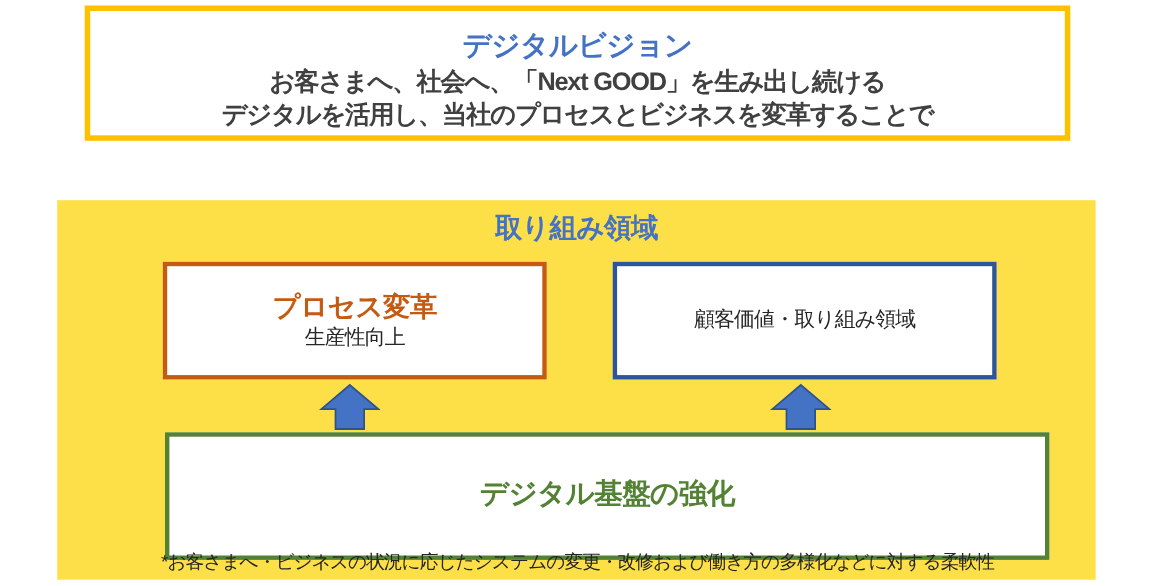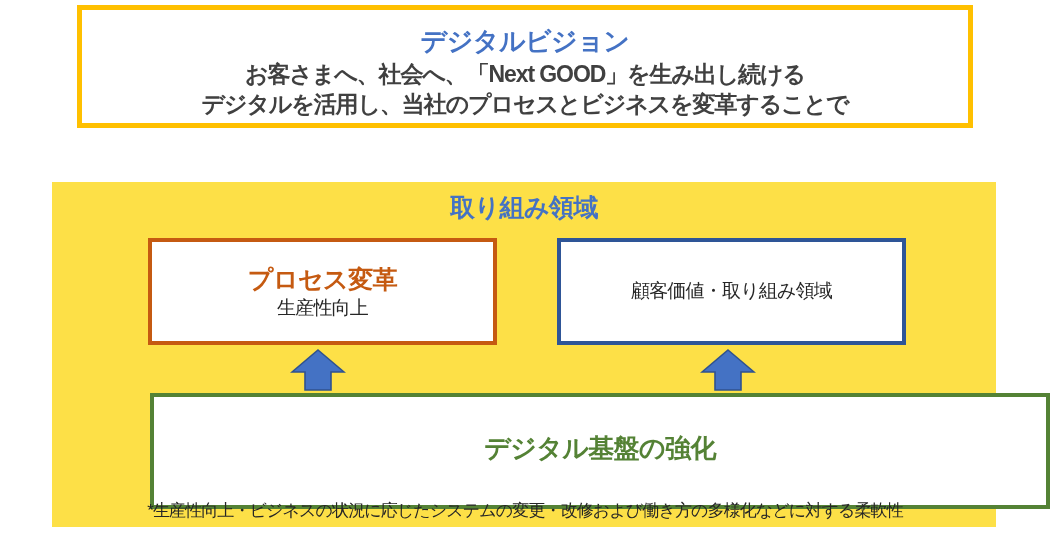--- a/index.html
+++ b/index.html
@@ -118,21 +118,21 @@
     line-height: 1.2;
     letter-spacing: -0.8px;
     white-space: nowrap;
   }
 
   
   .foundation {
     position: absolute;
     left: 98px;
     top: 211px;
-    width: 900px;
+    width: 804px;
     height: 116px;
     box-sizing: border-box;
     border: 4px solid #548235;
     background: #ffffff;
     display: flex;
     flex-direction: column;
     align-items: center;
     justify-content: center;
     text-align: right;
   }
@@ -211,15 +211,15 @@
         <polygon points="28,2 54,24 41,24 41,42 15,42 15,24 2,24" fill="#4472C4" stroke="#2F528F" stroke-width="1.6" stroke-linejoin="miter"></polygon>
       </svg>
     </div>
 
     <div class="foundation">
       <div class="foundation-title">デジタル基盤の強化</div>
     </div>
 
   </div>
 
-  <div class="footnote">*生産性向上・ビジネスの状況に応じたシステムの変更・改修および働き方の多様化などに対する柔軟性</div>
+  <div class="footnote">*お客さまへ・ビジネスの状況に応じたシステムの変更・改修および働き方の多様化などに対する柔軟性</div>
 
 </div>
 
 </body></html>

